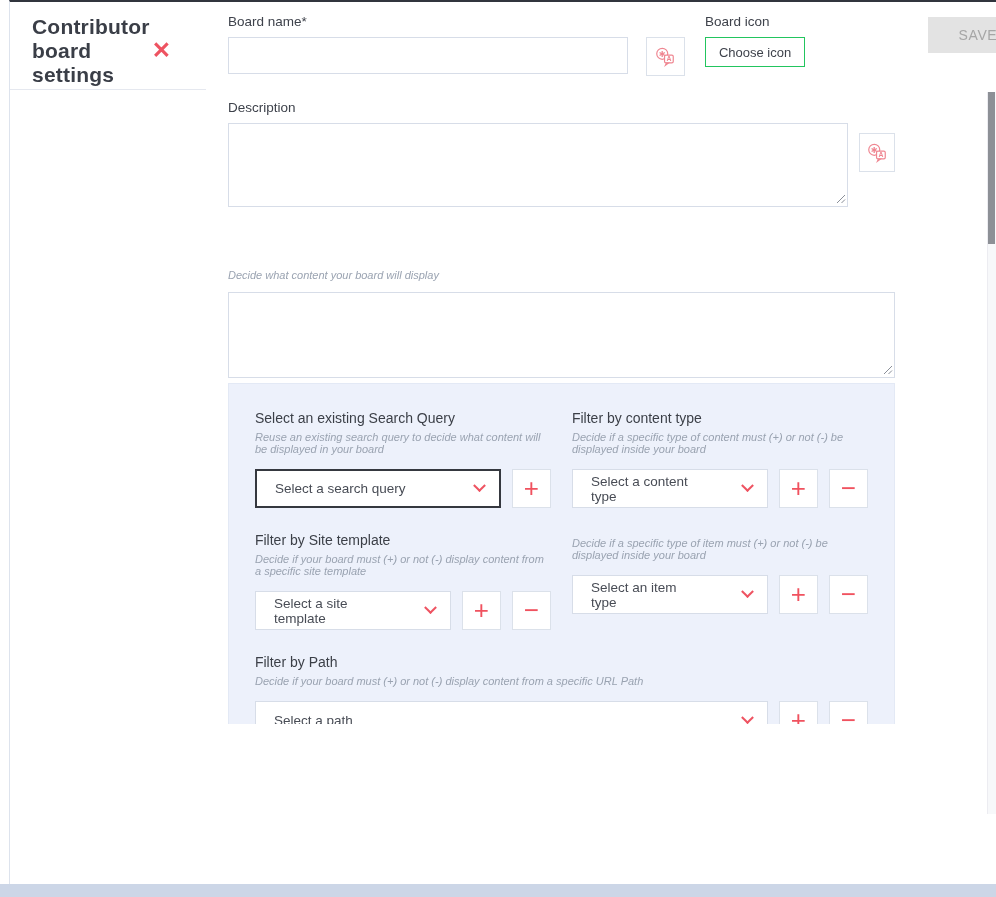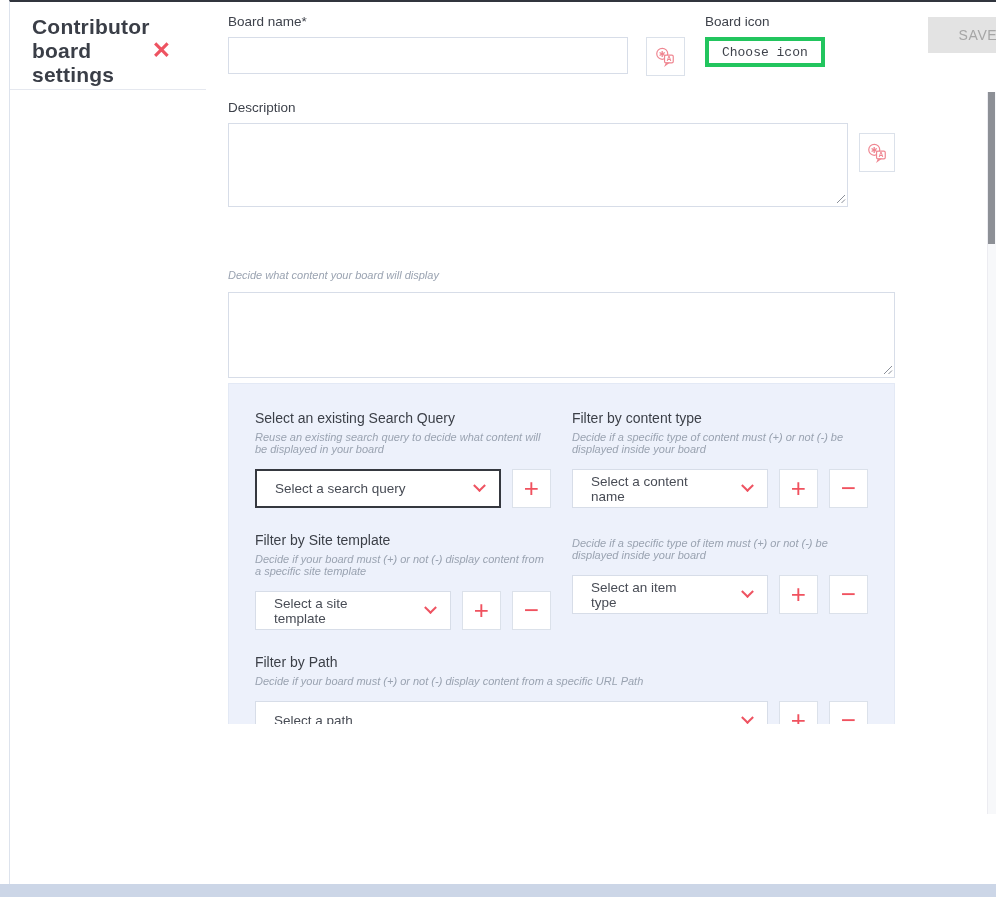--- a/index.html
+++ b/index.html
@@ -52,22 +52,22 @@
   }
   .icon-btn {
     width: 39px; height: 39px; flex: 0 0 39px;
     background: #fff; border: 1px solid #dbe1ea; cursor: pointer;
     display: flex; align-items: center; justify-content: center; padding: 0;
   }
   .row-top { display: flex; }
   .col-name { width: 457px; flex: 0 0 457px; }
   .col-icon { margin-left: 20px; }
   .choose-btn {
-    height: 30px; background: #fff; border: 4px solid #22c55e;
-    padding: 0 13px; font-family: Liberation Mono, monospace; font-size: 13px; color: #3e424b;
+    height: 30px; background: #fff; border: 1px solid #22c55e;
+    padding: 0 13px; font-family: Liberation Sans, sans-serif; font-size: 13px; color: #3e424b;
     cursor: pointer;
   }
   .desc-block { margin-top: 24px; }
   .desc-row { display: flex; gap: 11px; align-items: flex-start; }
   .desc-row .icon-btn { margin-top: 10px; width: 36px; flex-basis: 36px; }
   .ta-wrap { position: relative; flex: 1; }
   textarea {
     display: block; width: 100%; height: 84px;
     border: 1px solid #d7dde8; background: #fff; resize: none;
     font-family: inherit; font-size: 14px; color: #3e424b; padding: 8px 10px;
@@ -213,21 +213,21 @@
                 <span>+</span>
               </button>
           </div>
         </div>
 
         <div class="group">
           <div class="g-label">Filter by content type</div>
           <div class="g-helper">Decide if a specific type of content must (+) or not (-) be displayed inside your board</div>
           <div class="g-controls">
             <div class="select">
-              <span class="sel-text">Select a content name</span>
+              <span class="sel-text">Select a content type</span>
               <span class="chev"></span>
             </div>
             <button class="sq-btn">
                 <span>+</span>
               </button>
             <button class="sq-btn">
                 <span>−</span>
               </button>
           </div>
         </div>

